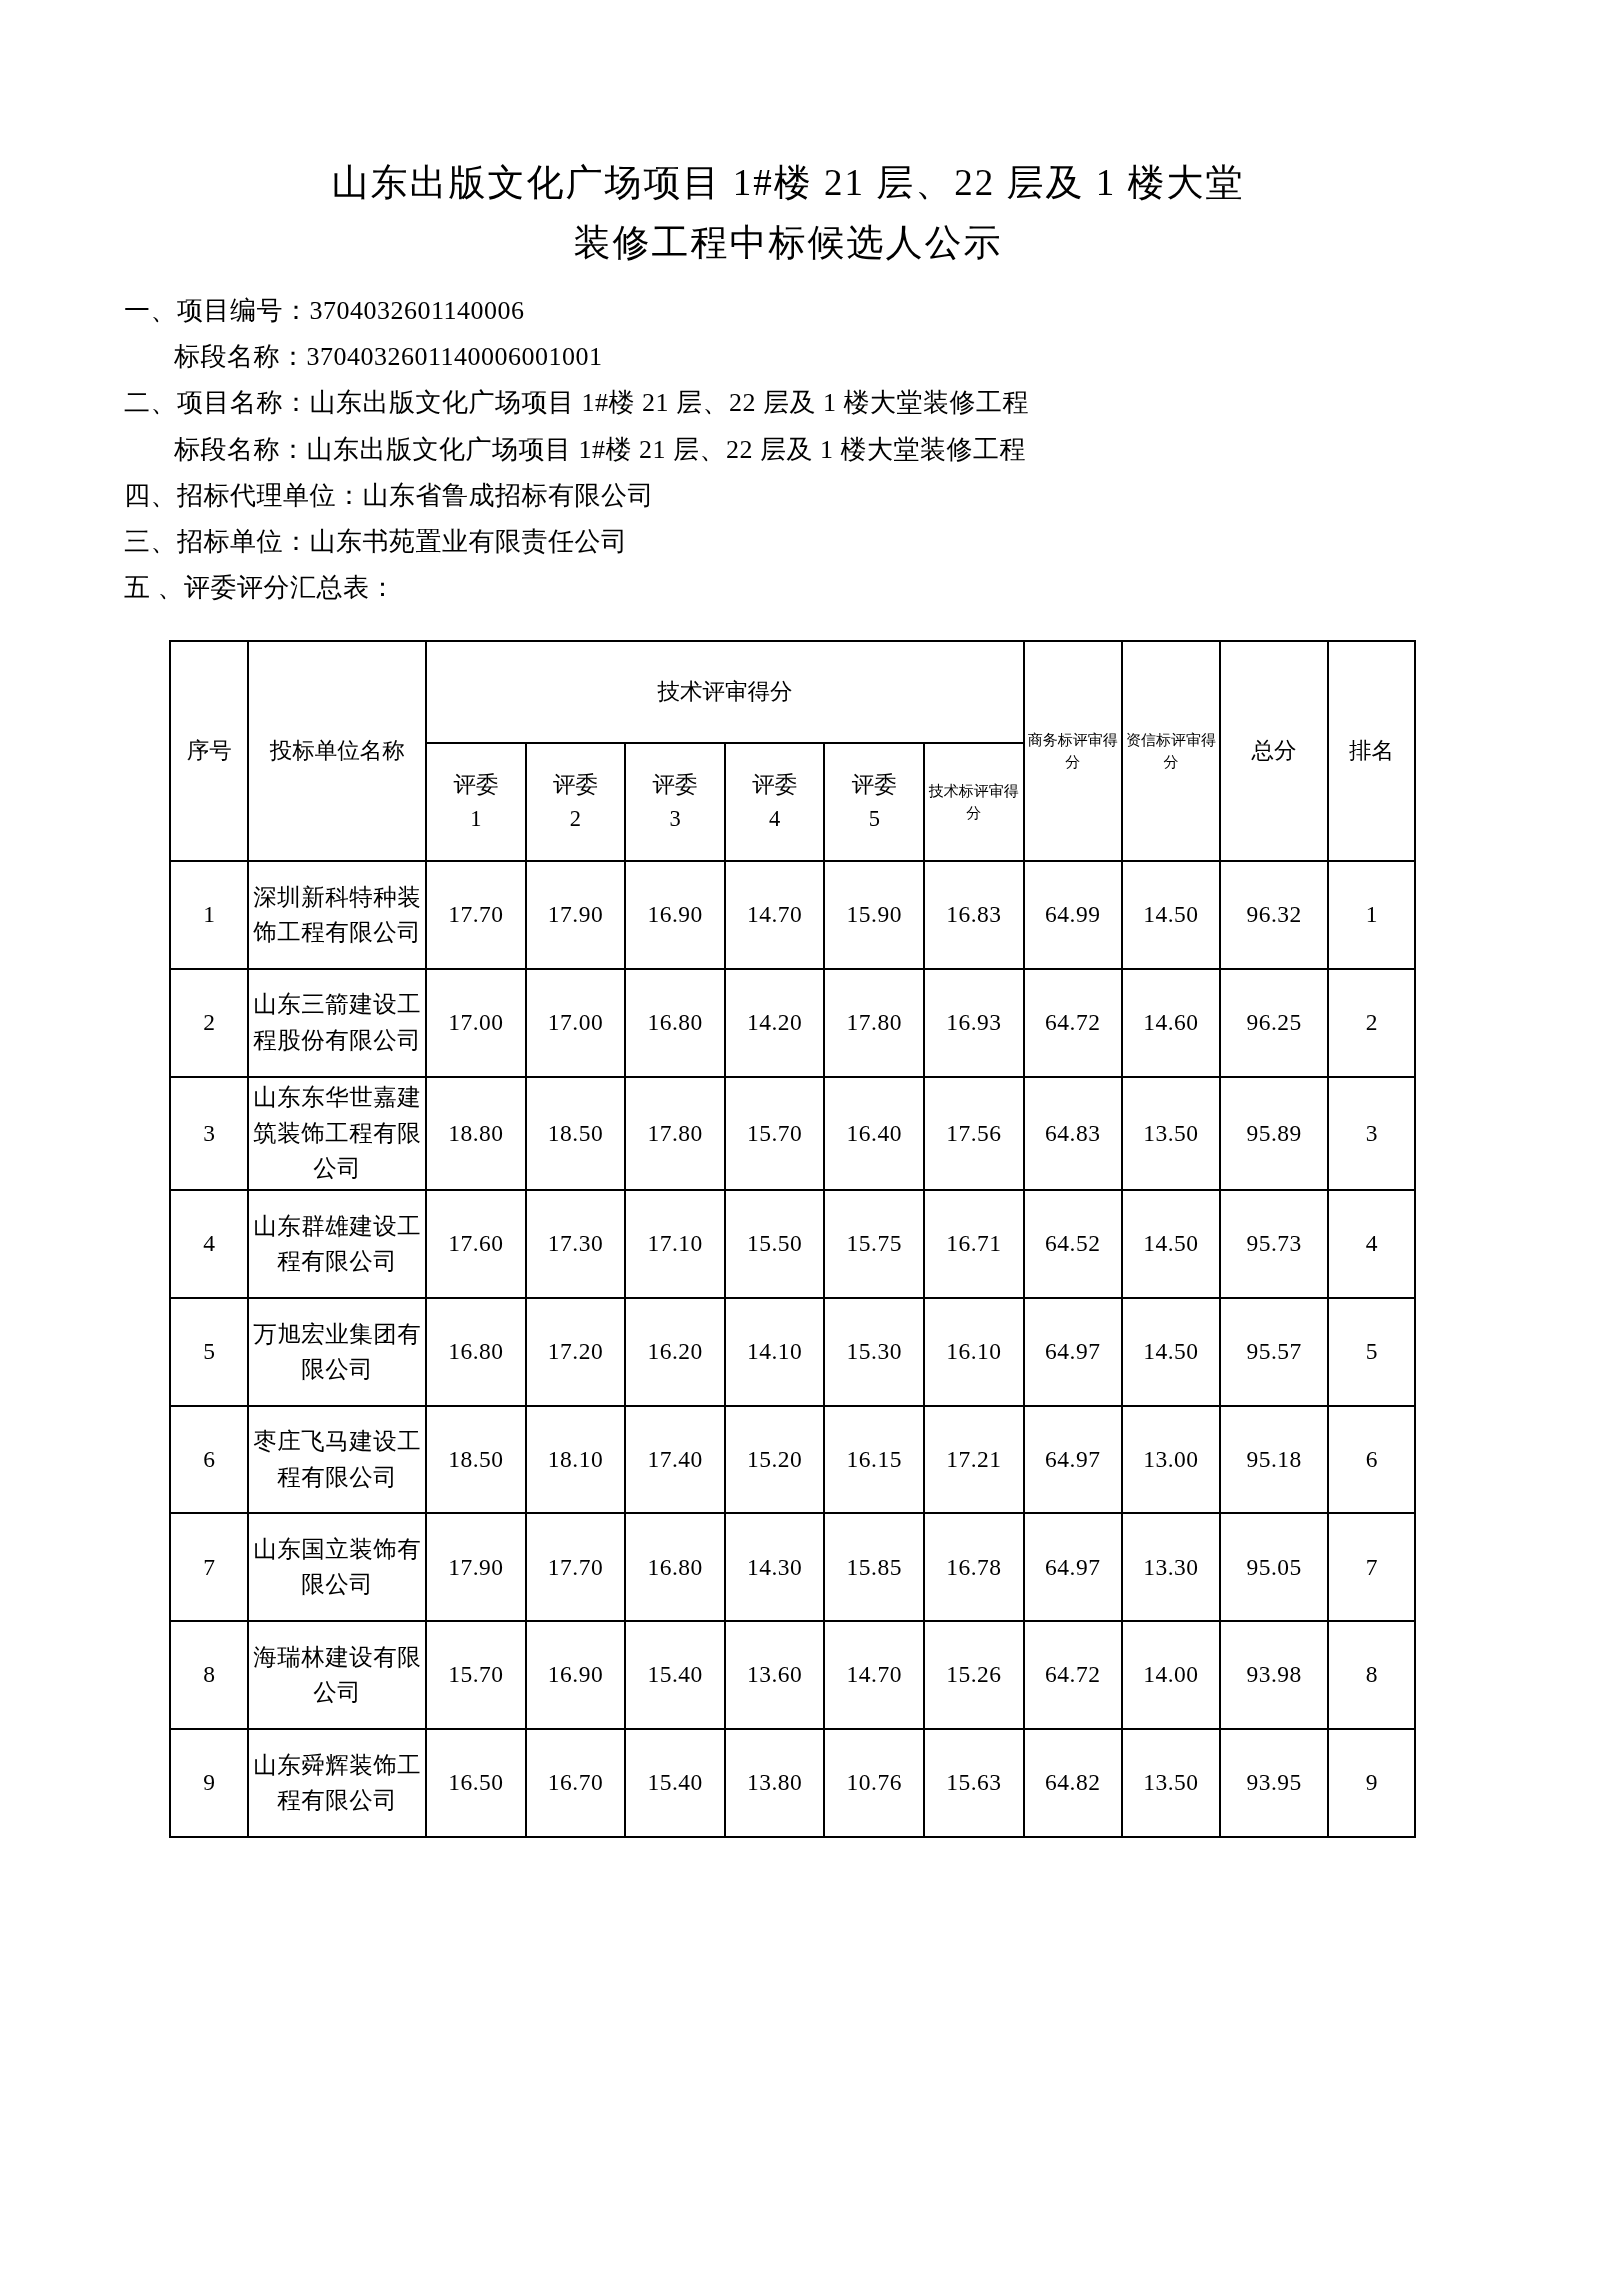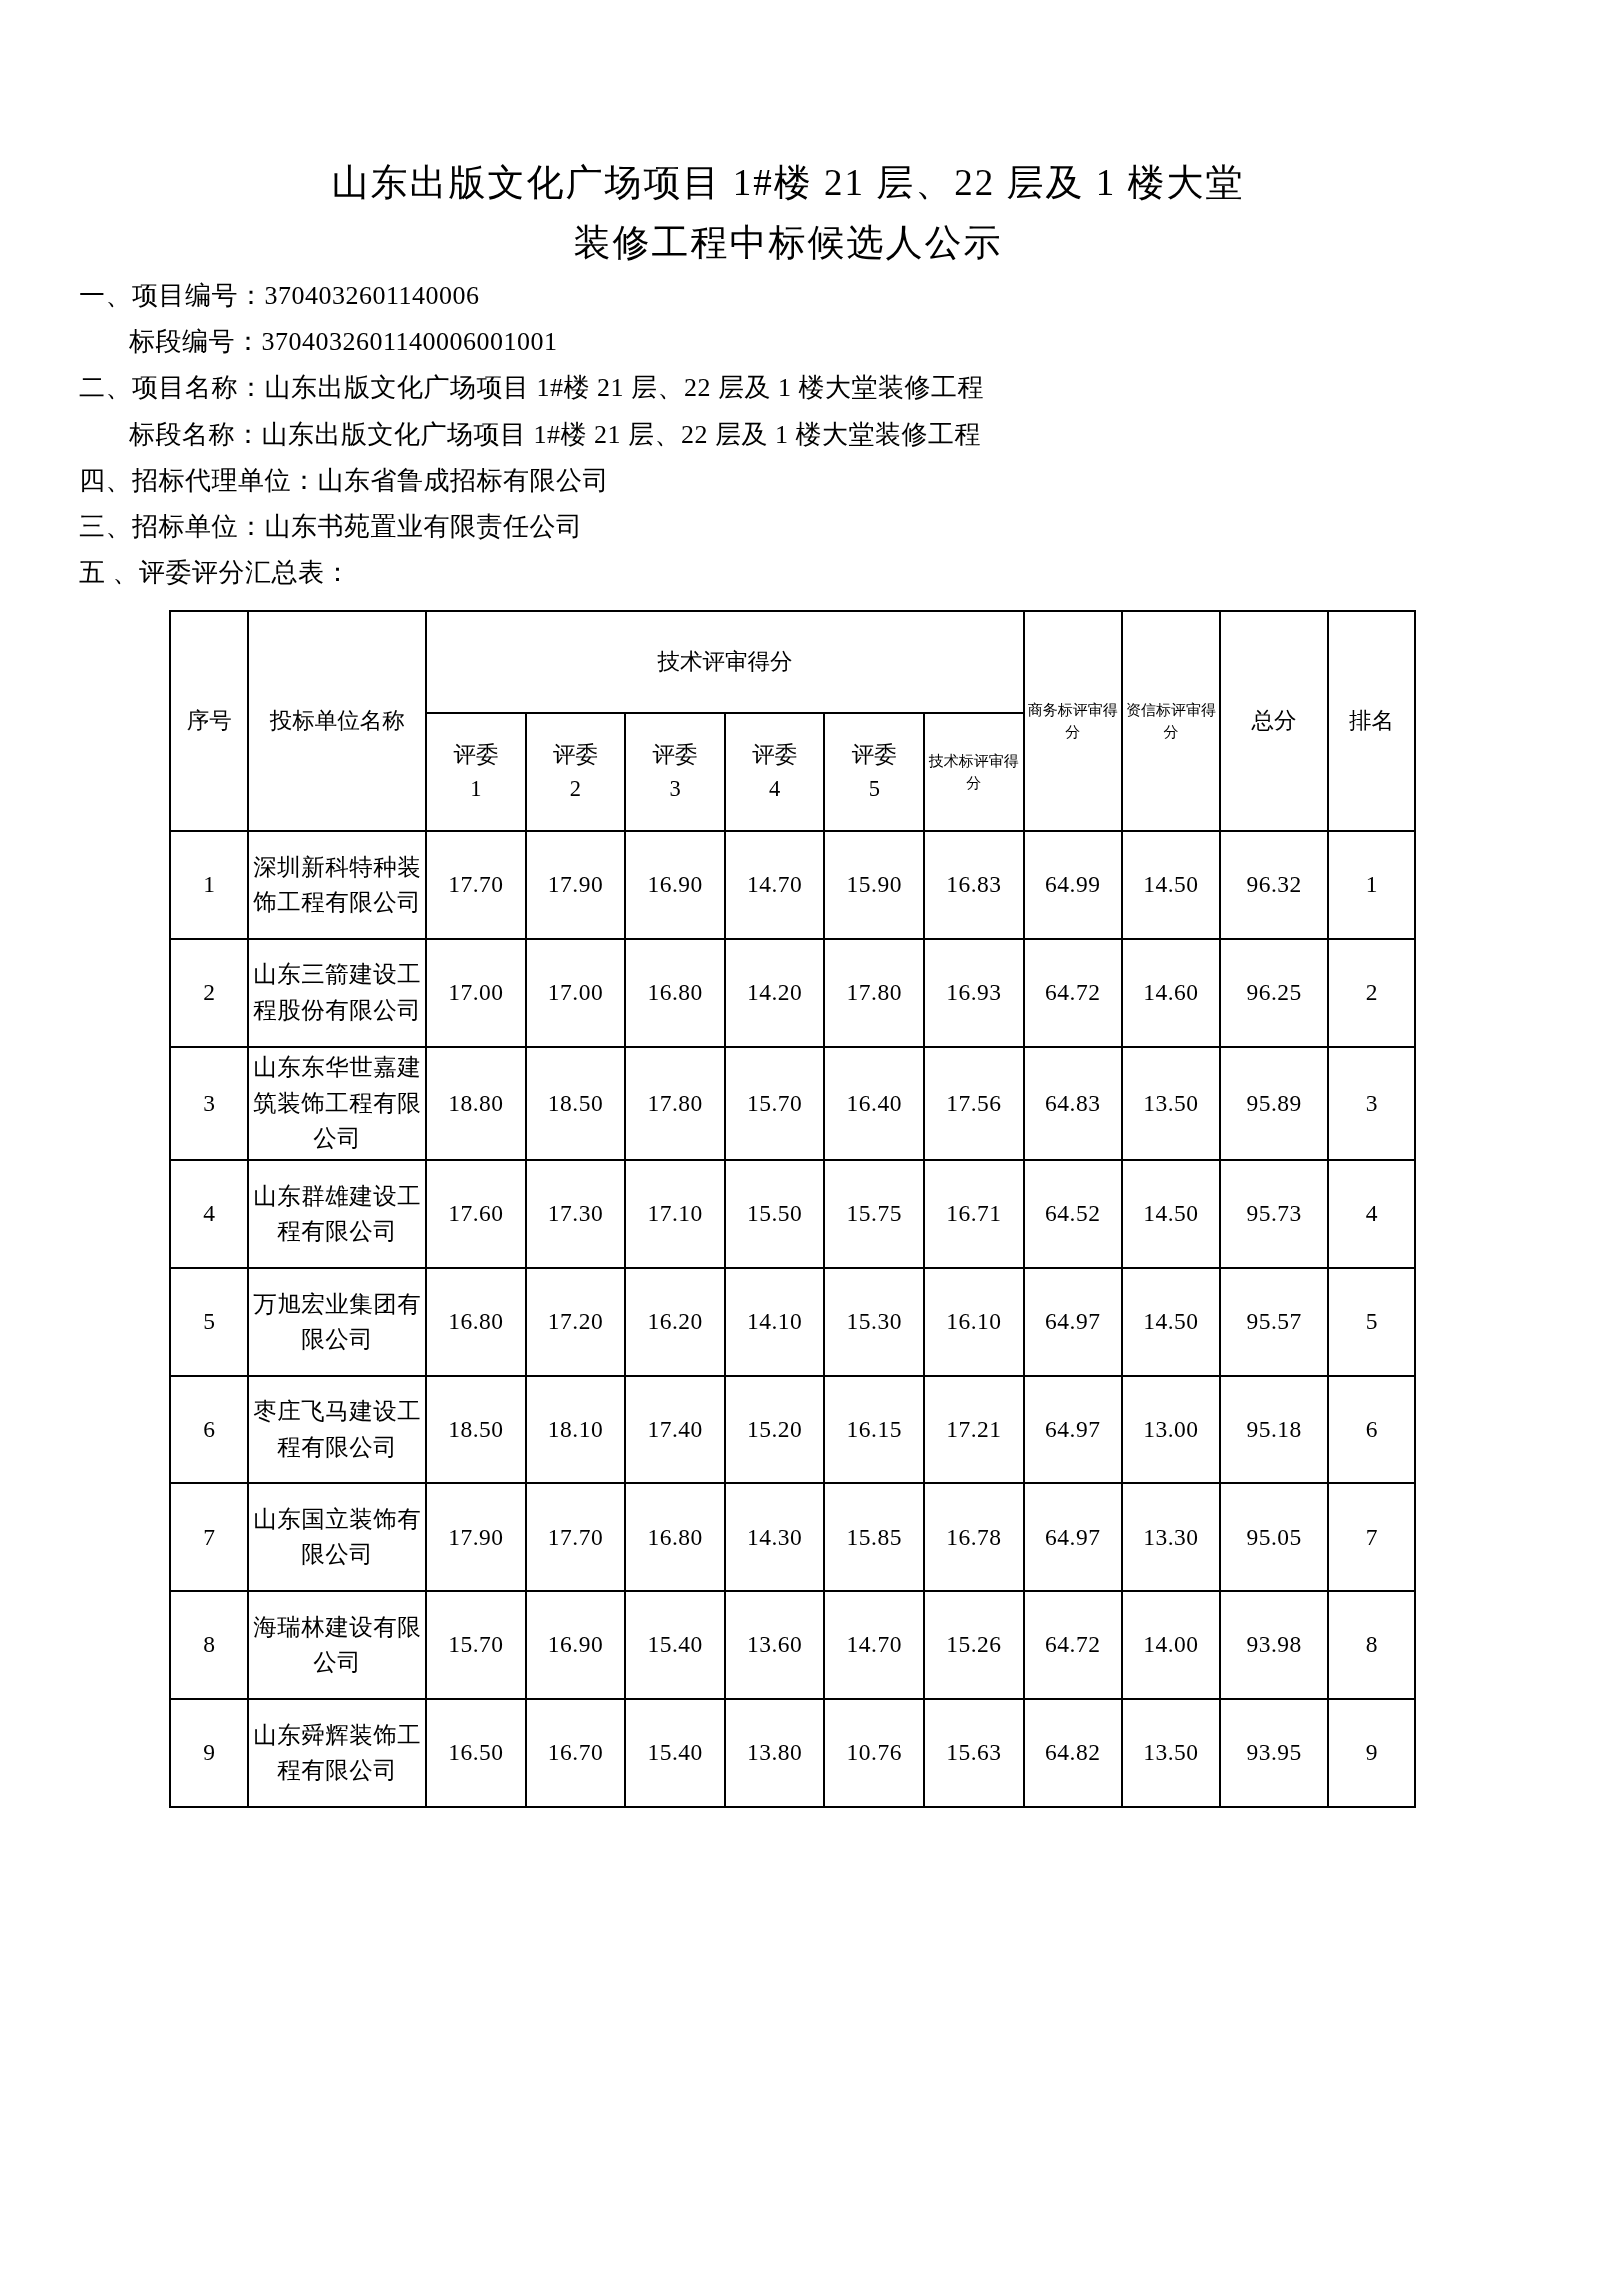--- a/index.html
+++ b/index.html
@@ -33,22 +33,22 @@
     margin: 0;
     padding-top: 137px;
     font-weight: normal;
     font-family: "Liberation Serif", "DejaVu Serif", serif;
   }
   .title-line {
     display: block;
     white-space: nowrap;
   }
   .body-block {
-    margin: 0;
-    padding: 0 147px 0 79px;
+    margin: 15px;
+    padding: 0 147px 0 109px;
     font-size: 26px;
     line-height: 1.78;
     letter-spacing: 0.5px;
   }
   .body-block .para {
     margin: 0;
     white-space: nowrap;
   }
   .body-block .para.first-line {
     text-indent: 0;
@@ -115,21 +115,21 @@
 
 <div class="page">
 
   <h1 class="doc-title">
     <span class="title-line">山东出版文化广场项目 1#楼 21 层、22 层及 1 楼大堂</span>
     <span class="title-line">装修工程中标候选人公示</span>
   </h1>
 
   <div class="body-block">
     <p class="para first-line">一、项目编号：3704032601140006</p>
-    <p class="para sub-line">标段编号：3704032601140006001001</p>
+    <p class="para sub-line">标段名称：3704032601140006001001</p>
     <p class="para first-line">二、项目名称：山东出版文化广场项目 1#楼 21 层、22 层及 1 楼大堂装修工程</p>
     <p class="para sub-line">标段名称：山东出版文化广场项目 1#楼 21 层、22 层及 1 楼大堂装修工程</p>
     <p class="para first-line">四、招标代理单位：山东省鲁成招标有限公司</p>
     <p class="para first-line">三、招标单位：山东书苑置业有限责任公司</p>
     <p class="para first-line">五 、评委评分汇总表：</p>
   </div>
 
   <div class="table-wrap">
     <table class="score">
       <colgroup>

